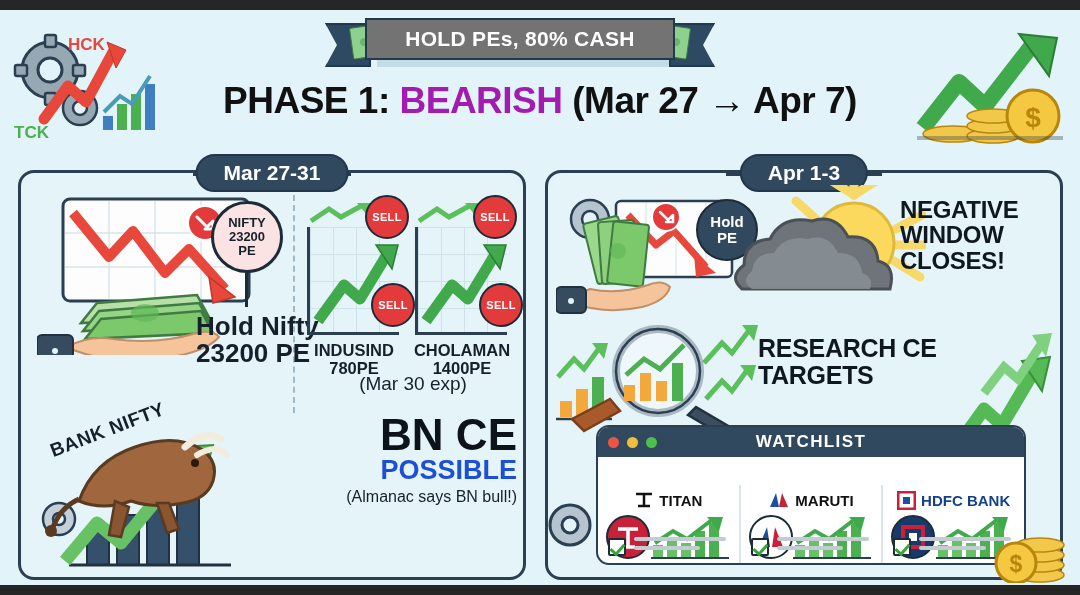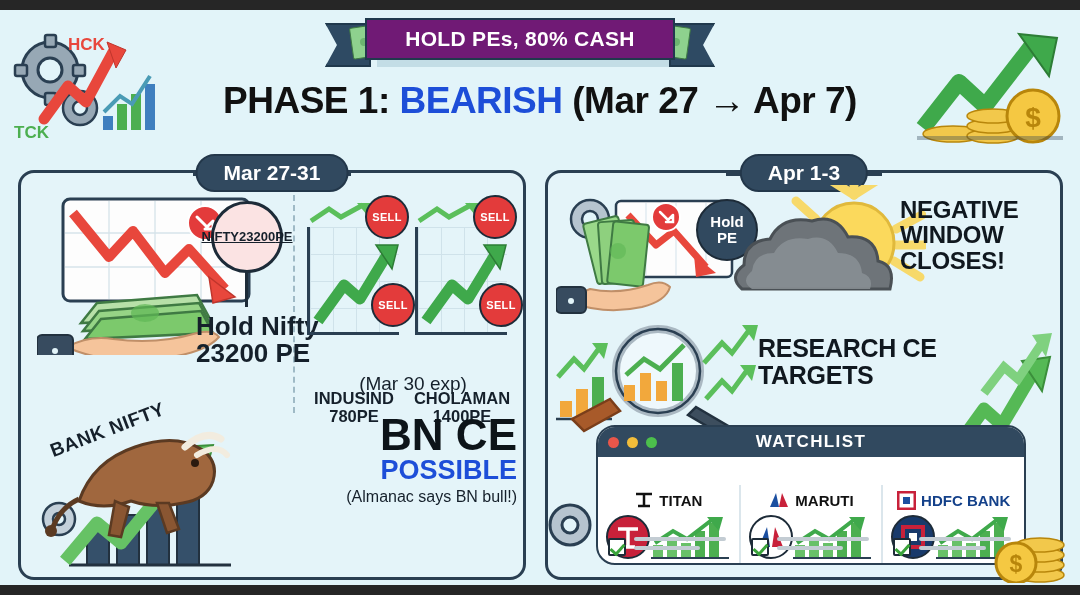--- a/index.html
+++ b/index.html
@@ -17,21 +17,21 @@
   }
   .topbar { position:absolute; left:0; top:0; width:1080px; height:10px; background:#262626; }
   .botbar { position:absolute; left:0; top:585px; width:1080px; height:10px; background:#262626; }
 
   
   .ribbon {
     position: absolute; left: 325px; top: 8px; width: 390px; height: 42px;
   }
   .ribbon-body {
     position: absolute; left: 40px; top: 0; width: 310px; height: 42px;
-    background: #701a75; border: 2px solid #20394d;
+    background: #737373; border: 2px solid #20394d;
     display: flex; align-items: center; justify-content: center;
   }
   .ribbon-body span {
     color: #fff; font-weight: bold; font-size: 21px; letter-spacing: .3px;
     white-space: nowrap;
   }
   .ribbon-tail {
     position: absolute; top: 5px; width: 46px; height: 44px; background: #2e4a63;
     border: 2px solid #20394d;
   }
@@ -45,21 +45,21 @@
   .ribbon-cash.r { right: 26px; transform: rotate(8deg); }
   .ribbon-cash::after{content:"";position:absolute;left:50%;top:50%;width:8px;height:8px;
     margin:-4px 0 0 -4px;border-radius:50%;background:#6cb570;}
   .ribbon-shadow{position:absolute;left:52px;top:42px;width:300px;height:7px;background:#c3dde6;}
 
   .phase-title {
     position: absolute; left: 0; top: 70px; width: 1080px;
     text-align: center; font-size: 37px; font-weight: bold; color: #111;
     letter-spacing: -.5px; white-space: nowrap;
   }
-  .phase-title .bearish { color: #1d4ed8; }
+  .phase-title .bearish { color: #a21caf; }
 
   
   .logo-art { position:absolute; left:8px; top:14px; width:150px; height:120px; }
   .coin-art { position:absolute; right:10px; top:14px; width:155px; height:120px; }
 
   
   .panel {
     position: absolute; top: 160px; height: 410px;
     background: #e4f4f9; border: 3px solid #2a3f52; border-radius: 16px; padding-left: 20px;
   }
@@ -80,22 +80,22 @@
     position: absolute; left: 272px; top: 22px; width: 0; height: 218px;
     border-left: 2px dashed #9fbac6;
   }
   .hold-nifty-text {
     position: absolute; left: 175px; top: 140px; width: 130px;
     font-size: 26px; font-weight: bold; color: #15202b; line-height: 1.05;
   }
   .nifty-bubble {
     position: absolute; left: 190px; top: 28px; width: 72px; height: 72px;
     border-radius: 50%; background: #fbe3e3; border: 3px solid #1d2b38;
-    display: flex; flex-direction: row; align-items: center; justify-content: center;
-    font-size: 13px; font-weight: bold; color: #15202b; line-height: 1.08; text-align: center; text-decoration: underline;
+    display: flex; flex-direction: column; align-items: center; justify-content: center;
+    font-size: 13px; font-weight: bold; color: #15202b; line-height: 1.08; text-align: center;
   }
   .nifty-bubble-stem{position:absolute;left:224px;top:98px;width:3px;height:36px;background:#1d2b38;}
 
   .mini-charts { position: absolute; left: 286px; top: 26px; width: 210px; }
   .mini-chart { position: absolute; top: 0; width: 98px; }
   .mini-chart.c1 { left: 0; }
   .mini-chart.c2 { left: 108px; }
   .mc-plot {
     position:relative; width: 92px; height: 108px; margin-top: 28px;
     border-left: 3px solid #2a3f52; border-bottom: 3px solid #2a3f52;
@@ -106,21 +106,21 @@
   .sell-badge {
     position: absolute; width: 44px; height: 44px; border-radius: 50%;
     background: #e33b3b; border: 2.5px solid #1d2b38;
     display:flex; align-items:center; justify-content:center;
     color:#fff; font-size:11px; font-weight:bold; letter-spacing:.3px;
   }
   .sell-badge.top { right: -4px; top: -4px; }
   .sell-badge.bot { right: -10px; top: 84px; }
   .mc-label {
     position: absolute; top: 142px; left: -4px; width: 102px; text-align: center;
-    font-size: 16.5px; font-weight: bold; color: #15202b; line-height: 1.1; margin-top: 48px;
+    font-size: 16.5px; font-weight: bold; color: #15202b; line-height: 1.1;
   }
   .mc-exp {
     position: absolute; left: 286px; top: 200px; width: 212px; text-align: center;
     font-size: 19px; color: #15202b;
   }
 
   .bank-nifty-label {
     position: absolute; left: 26px; top: 246px;
     font-size: 19px; font-weight: bold; color: #15202b;
     transform: rotate(-21deg); letter-spacing: .6px;
@@ -145,21 +145,21 @@
     letter-spacing: -.3px;
   }
   .research-txt {
     position: absolute; left: 210px; top: 162px; width: 200px;
     font-size: 25px; font-weight: bold; color: #10181f; line-height: 1.08;
     letter-spacing: -.3px;
   }
 
   .watchlist {
     position: absolute; left: 48px; top: 252px; width: 430px; height: 140px;
-    background: #fff; border: 2.5px solid #2a3f52; border-radius: 19px; overflow: hidden;
+    background: #fff; border: 2.5px solid #2a3f52; border-radius: 13px; overflow: hidden;
   }
   .wl-bar {
     height: 30px; background: #31495f; display: flex; align-items: center;
     position: relative;
   }
   .wl-dots { position: absolute; left: 10px; display: flex; gap: 8px; }
   .wl-dot { width: 11px; height: 11px; border-radius: 50%; }
   .wl-title {
     width: 100%; text-align: center; color: #fff; font-size: 17px;
     font-weight: bold; letter-spacing: 1.4px;

